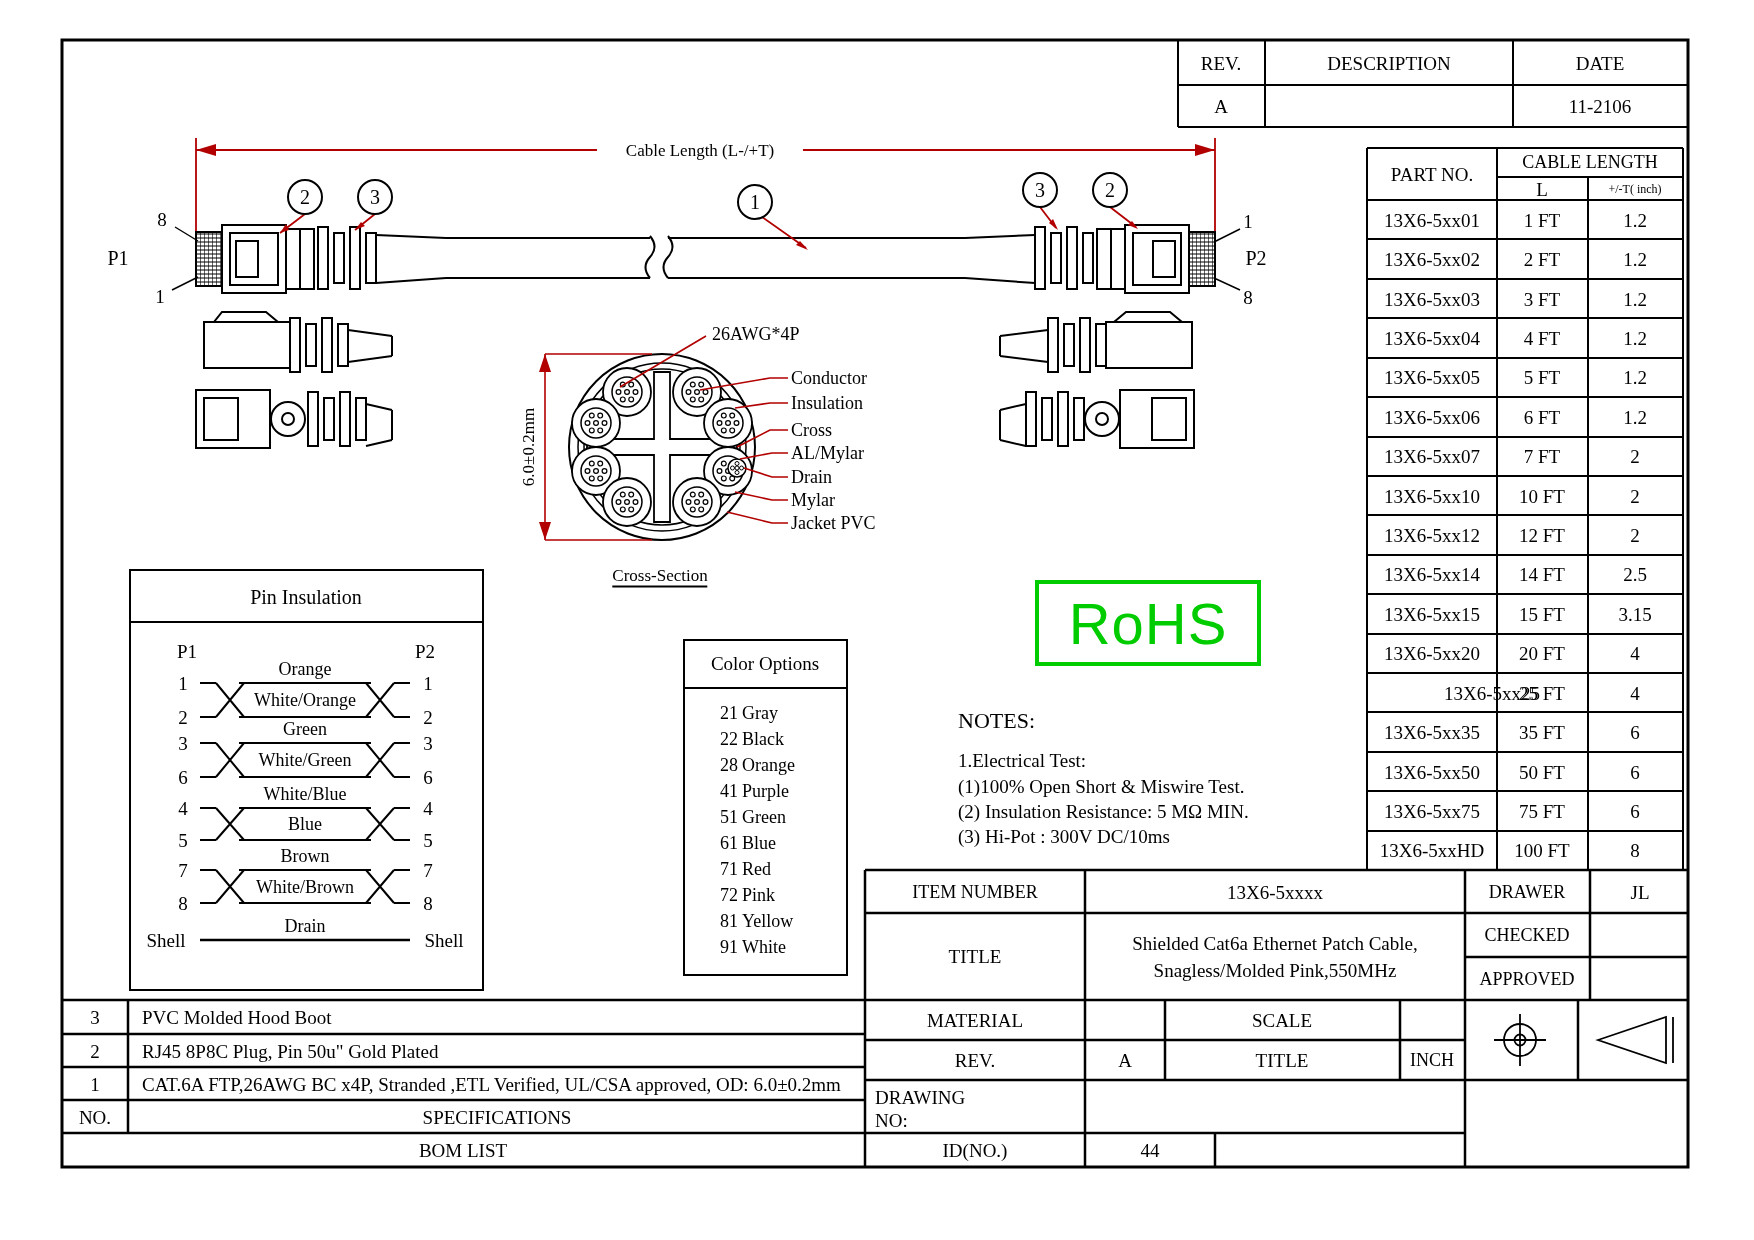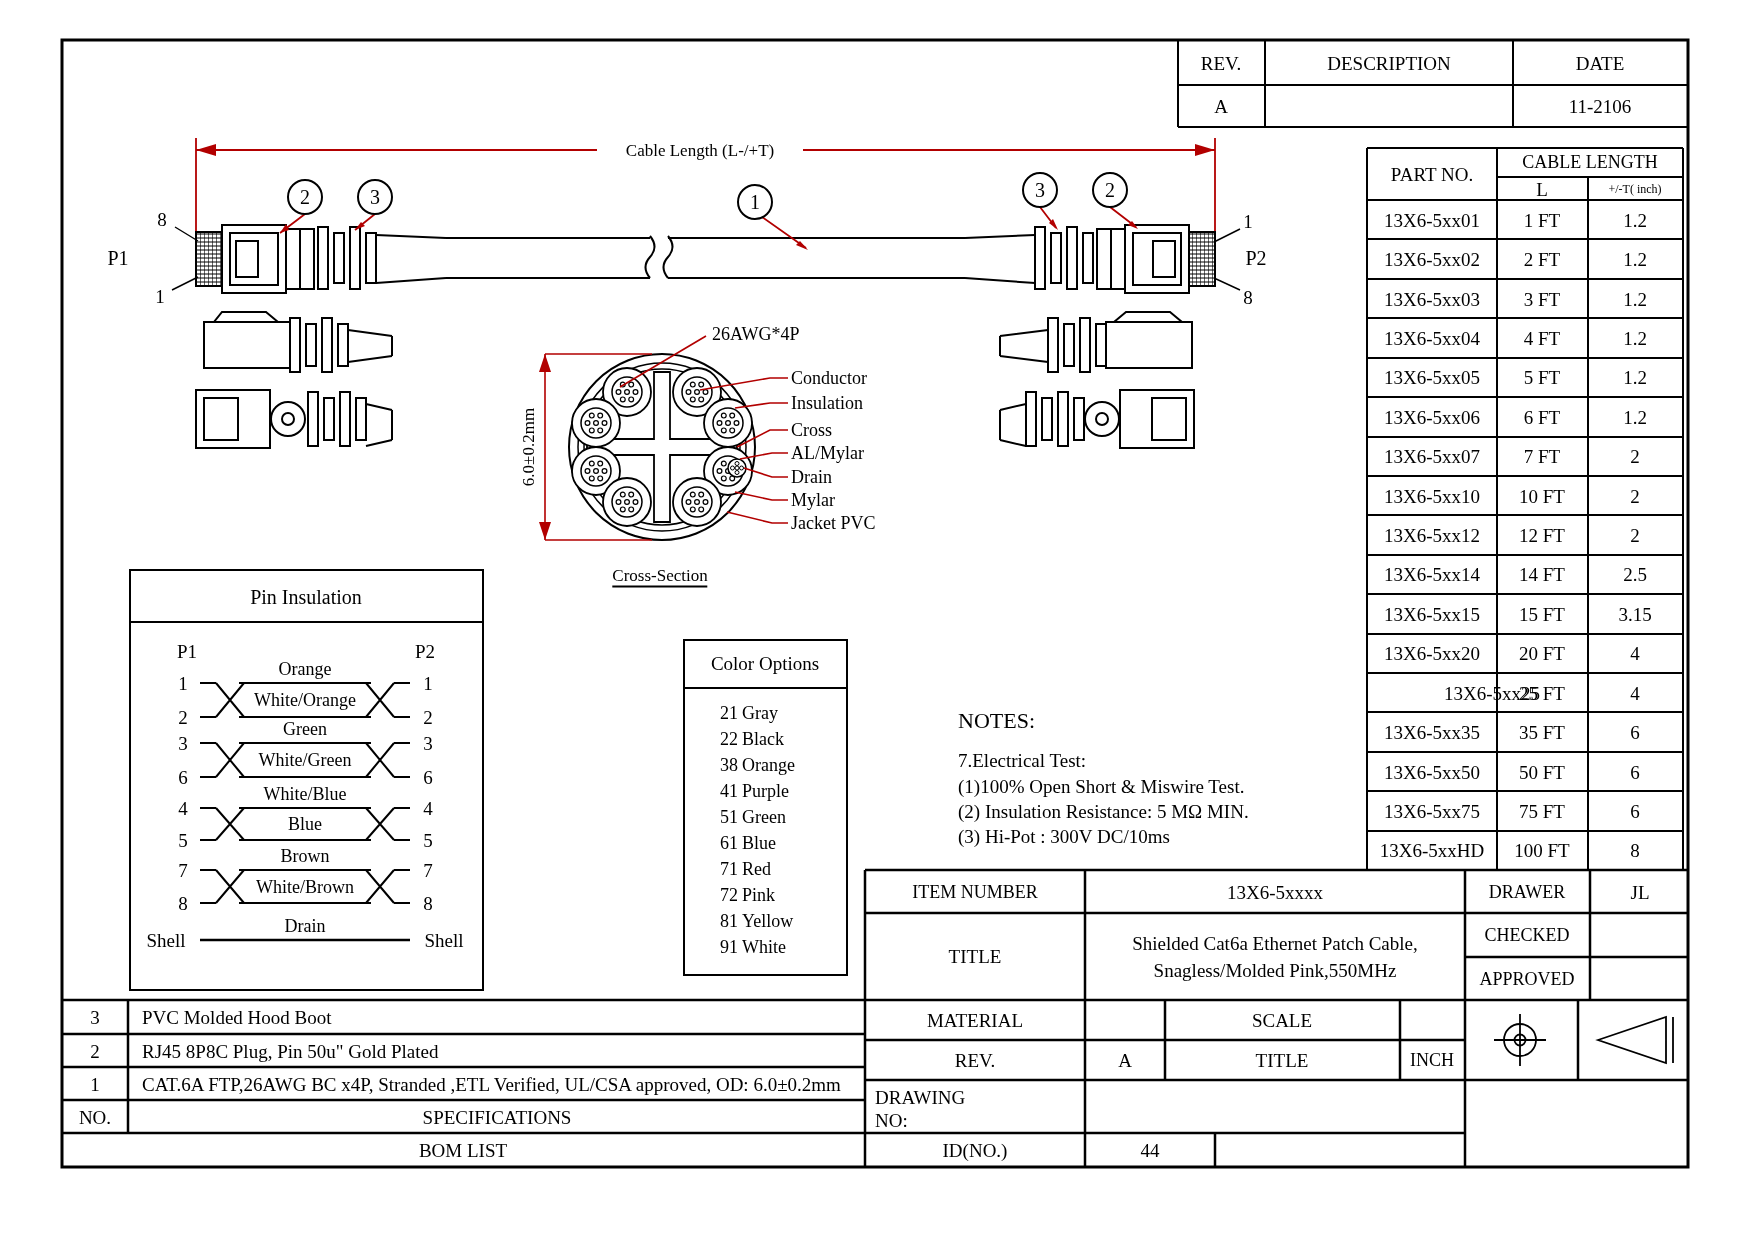--- a/index.html
+++ b/index.html
@@ -371,42 +371,45 @@
   <div class="t" style="left:166px;top:940px">Shell</div>
   <div class="t" style="left:444px;top:940px">Shell</div>
 </div>
 
 <div>
   <div class="t" style="left:765px;top:663px">Color Options</div>
   <div class="t s18" style="left:729px;top:713px">21</div>
   <div class="tl s18" style="left:742px;top:713px">Gray</div>
   <div class="t s18" style="left:729px;top:739px">22</div>
   <div class="tl s18" style="left:742px;top:739px">Black</div>
-  <div class="t s18" style="left:729px;top:765px">38</div>
+  <div class="t s18" style="left:729px;top:765px">28</div>
   <div class="tl s18" style="left:742px;top:765px">Orange</div>
   <div class="t s18" style="left:729px;top:791px">41</div>
   <div class="tl s18" style="left:742px;top:791px">Purple</div>
   <div class="t s18" style="left:729px;top:817px">51</div>
   <div class="tl s18" style="left:742px;top:817px">Green</div>
   <div class="t s18" style="left:729px;top:843px">61</div>
   <div class="tl s18" style="left:742px;top:843px">Blue</div>
   <div class="t s18" style="left:729px;top:869px">71</div>
   <div class="tl s18" style="left:742px;top:869px">Red</div>
   <div class="t s18" style="left:729px;top:895px">72</div>
   <div class="tl s18" style="left:742px;top:895px">Pink</div>
   <div class="t s18" style="left:729px;top:921px">81</div>
   <div class="tl s18" style="left:742px;top:921px">Yellow</div>
   <div class="t s18" style="left:729px;top:947px">91</div>
   <div class="tl s18" style="left:742px;top:947px">White</div>
 </div>
 
+<div class="rohs-box">
+  <span class="rohs-text">RoHS</span>
+</div>
 
 <div>
   <div class="tl s22" style="left:958px;top:721px">NOTES:</div>
-  <div class="tl" style="left:958px;top:760px">7.Electrical Test:</div>
+  <div class="tl" style="left:958px;top:760px">1.Electrical Test:</div>
   <div class="tl" style="left:958px;top:786px">(1)100% Open Short &amp; Miswire Test.</div>
   <div class="tl" style="left:958px;top:811px">(2) Insulation Resistance: 5 MΩ  MIN.</div>
   <div class="tl" style="left:958px;top:836px">(3) Hi-Pot : 300V DC/10ms</div>
 </div>
 
 <div>
   <div class="t" style="left:95px;top:1017px">3</div>
   <div class="tl" style="left:142px;top:1017px">PVC Molded Hood Boot</div>
   <div class="t" style="left:95px;top:1051px">2</div>
   <div class="tl" style="left:142px;top:1051px">RJ45 8P8C Plug, Pin 50u" Gold Plated</div>

